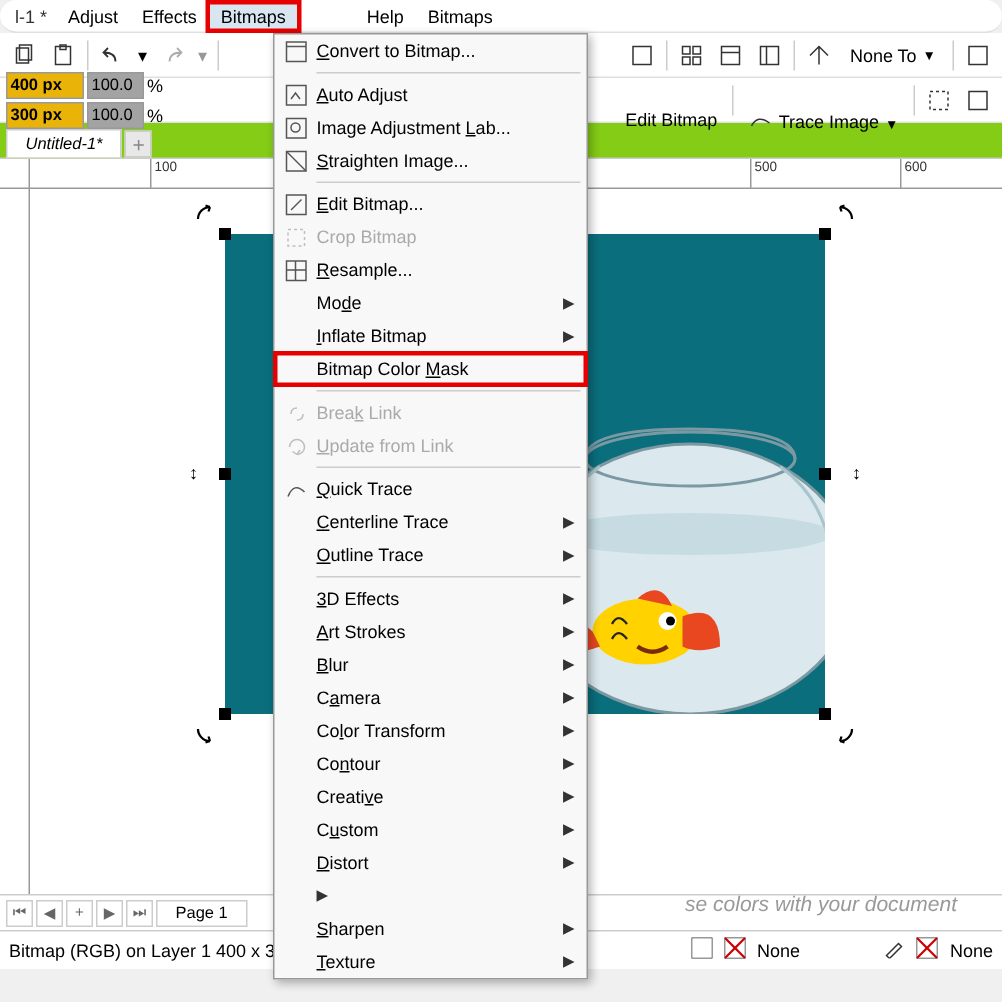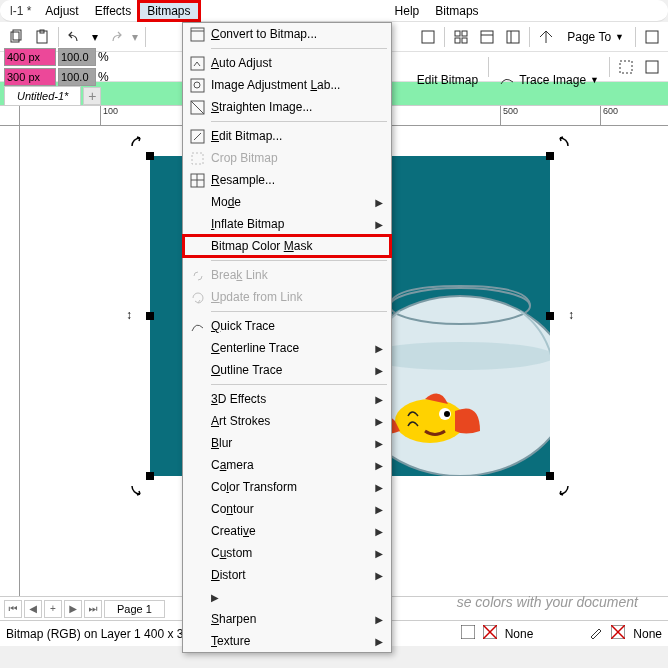--- a/index.html
+++ b/index.html
@@ -5,25 +5,25 @@
   * { box-sizing: border-box; margin: 0; padding: 0; font-family: "Segoe UI", Tahoma, sans-serif; font-size: 12px; }
   body { background: #f0f0f0; width: 668px; height: 668px; overflow: hidden; position: relative; }
   .menubar { background: #fff; height: 22px; display: flex; align-items: center; padding-left: 4px; border-bottom: 1px solid #e0e0e0; border-radius: 11px; }
   .menubar .title { color: #333; padding: 0 6px; }
   .menubar .menu-item { padding: 2px 8px; cursor: default; color: #000; }
   .menubar .menu-item.active { background: #d8e6f2; outline: 3px solid #e60000; outline-offset: -1px; position: relative; z-index: 50; }
   .toolbar1, .toolbar2 { background: #fff; display: flex; align-items: center; height: 30px; border-bottom: 1px solid #e0e0e0; padding: 0 4px; gap: 2px; }
   .tool-btn { width: 24px; height: 24px; display: flex; align-items: center; justify-content: center; border: 1px solid transparent; }
   .tool-btn svg { stroke: #333; }
   .sep { width: 1px; height: 20px; background: #ccc; margin: 0 2px; }
-  .dim-input { width: 52px; height: 18px; font-size: 11px; border: 1px solid #999; padding: 0 2px; background: #ec4899; }
+  .dim-input { width: 52px; height: 18px; font-size: 11px; border: 1px solid #999; padding: 0 2px; background: #eab308; font-weight: bold; }
   .pct-input { width: 38px; height: 18px; font-size: 11px; border: 1px solid #999; padding: 0 2px; background: #a3a3a3; }
   .dim-group { display: flex; flex-direction: column; gap: 2px; }
   .dim-row { display: flex; align-items: center; gap: 2px; }
-  .tabs { background: #86efac; height: 24px; display: flex; align-items: flex-end; padding-left: 4px; border-bottom: 1px solid #ccc; }
+  .tabs { background: #84cc16; height: 24px; display: flex; align-items: flex-end; padding-left: 4px; border-bottom: 1px solid #ccc; }
   .tab { background: #fff; padding: 3px 12px; border: 1px solid #ccc; border-bottom: none; font-style: italic; font-size: 11px; }
   .tab-add { width: 18px; height: 18px; background: #e8e8e8; display: flex; align-items: center; justify-content: center; margin-left: 2px; border: 1px solid #ccc; color: #888; font-size: 14px; }
   .canvas-area { background: #fff; position: relative; height: 490px; overflow: hidden; }
   .ruler-h { position: absolute; top: 0; left: 20px; right: 0; height: 20px; background: #fff; border-bottom: 1px solid #999; display: flex; }
   .ruler-h .tick { position: absolute; top: 0; font-size: 9px; color: #333; border-left: 1px solid #999; height: 20px; padding-left: 2px; }
   .ruler-v { position: absolute; top: 20px; left: 0; width: 20px; bottom: 0; background: #fff; border-right: 1px solid #999; }
   .ruler-corner { position: absolute; top: 0; left: 0; width: 20px; height: 20px; background: #fff; border-right: 1px solid #999; border-bottom: 1px solid #999; }
   .canvas { position: absolute; top: 20px; left: 20px; right: 0; bottom: 0; background: #fff; }
   .selection { position: absolute; left: 130px; top: 30px; width: 400px; height: 320px; }
   .photo { width: 100%; height: 100%; background: #0a6e7c; position: relative; overflow: hidden; }
@@ -39,33 +39,33 @@
   .dd-item.disabled .dd-icon svg { opacity: 0.35; }
   .dd-sep { height: 1px; background: #ccc; margin: 3px 4px 3px 28px; }
   .dd-arrow { font-size: 10px; color: #333; }
   .dd-item.highlighted { outline: 3px solid #e60000; outline-offset: -2px; z-index: 5; }
   .bottom-tabs { background: #fff; height: 24px; display: flex; align-items: center; border-top: 1px solid #ccc; padding-left: 4px; gap: 2px; }
   .nav-btn { width: 18px; height: 18px; display: flex; align-items: center; justify-content: center; color: #666; border: 1px solid #ccc; font-size: 10px; }
   .page-tab { padding: 2px 12px; background: #fff; border: 1px solid #ccc; font-size: 11px; }
   .status-row { background: #fff; height: 26px; display: flex; align-items: center; border-top: 1px solid #ccc; padding: 0 6px; gap: 8px; font-size: 11px; }
   .hint { color: #999; font-style: italic; position: absolute; right: 30px; bottom: 58px; font-size: 14px; }
   .snapto-btn { display: flex; align-items: center; gap: 4px; padding: 2px 6px; border: 1px solid transparent; }
-  .toolbar-label-btn { display: flex; align-items: center; gap: 4px; padding: 2px 6px; margin-top: 27px; }
+  .toolbar-label-btn { display: flex; align-items: flex-end; gap: 4px; padding: 2px 6px; margin-top: 27px; }
   .fishbowl { position: absolute; right: -40px; bottom: 0; width: 260px; height: 240px; }
 </style>
 </head>
 <body>
 
 <div class="menubar">
   <span class="title">l-1 *</span>
   <span class="menu-item">Adjust</span>
   <span class="menu-item">Effects</span>
   <span class="menu-item active">Bitmaps</span>
   <span class="menu-item" style="visibility:hidden">Text</span>
-  <span class="menu-item" style="margin-left:150px">Help</span>
+  <span class="menu-item" style="">Help</span>
   <span class="menu-item">Bitmaps</span>
 </div>
 
 <div class="toolbar1">
   <div class="tool-btn">
       <svg width="16" height="16" viewBox="0 0 16 16" fill="none" stroke="#333" stroke-width="1">
         <rect x="3" y="3" width="8" height="10"></rect>
         <rect x="5" y="1" width="8" height="10"></rect>
       </svg>
     </div>
@@ -116,21 +116,21 @@
         <line x1="6" y1="2" x2="6" y2="14"></line>
       </svg>
     </div>
   <div class="sep"></div>
   <div class="tool-btn">
       <svg width="16" height="16" fill="none" stroke="#333">
         <path d="M2 8 L8 2 L14 8 M8 2 L8 14"></path>
       </svg>
     </div>
   <div class="snapto-btn">
-    <span>Page To</span>
+    <span>None To</span>
     <span style="font-size:9px">▼</span>
   </div>
   <div class="sep"></div>
   <div class="tool-btn">
       <svg width="16" height="16" fill="none" stroke="#333">
         <rect x="2" y="2" width="12" height="12"></rect>
       </svg>
     </div>
 </div>
 

